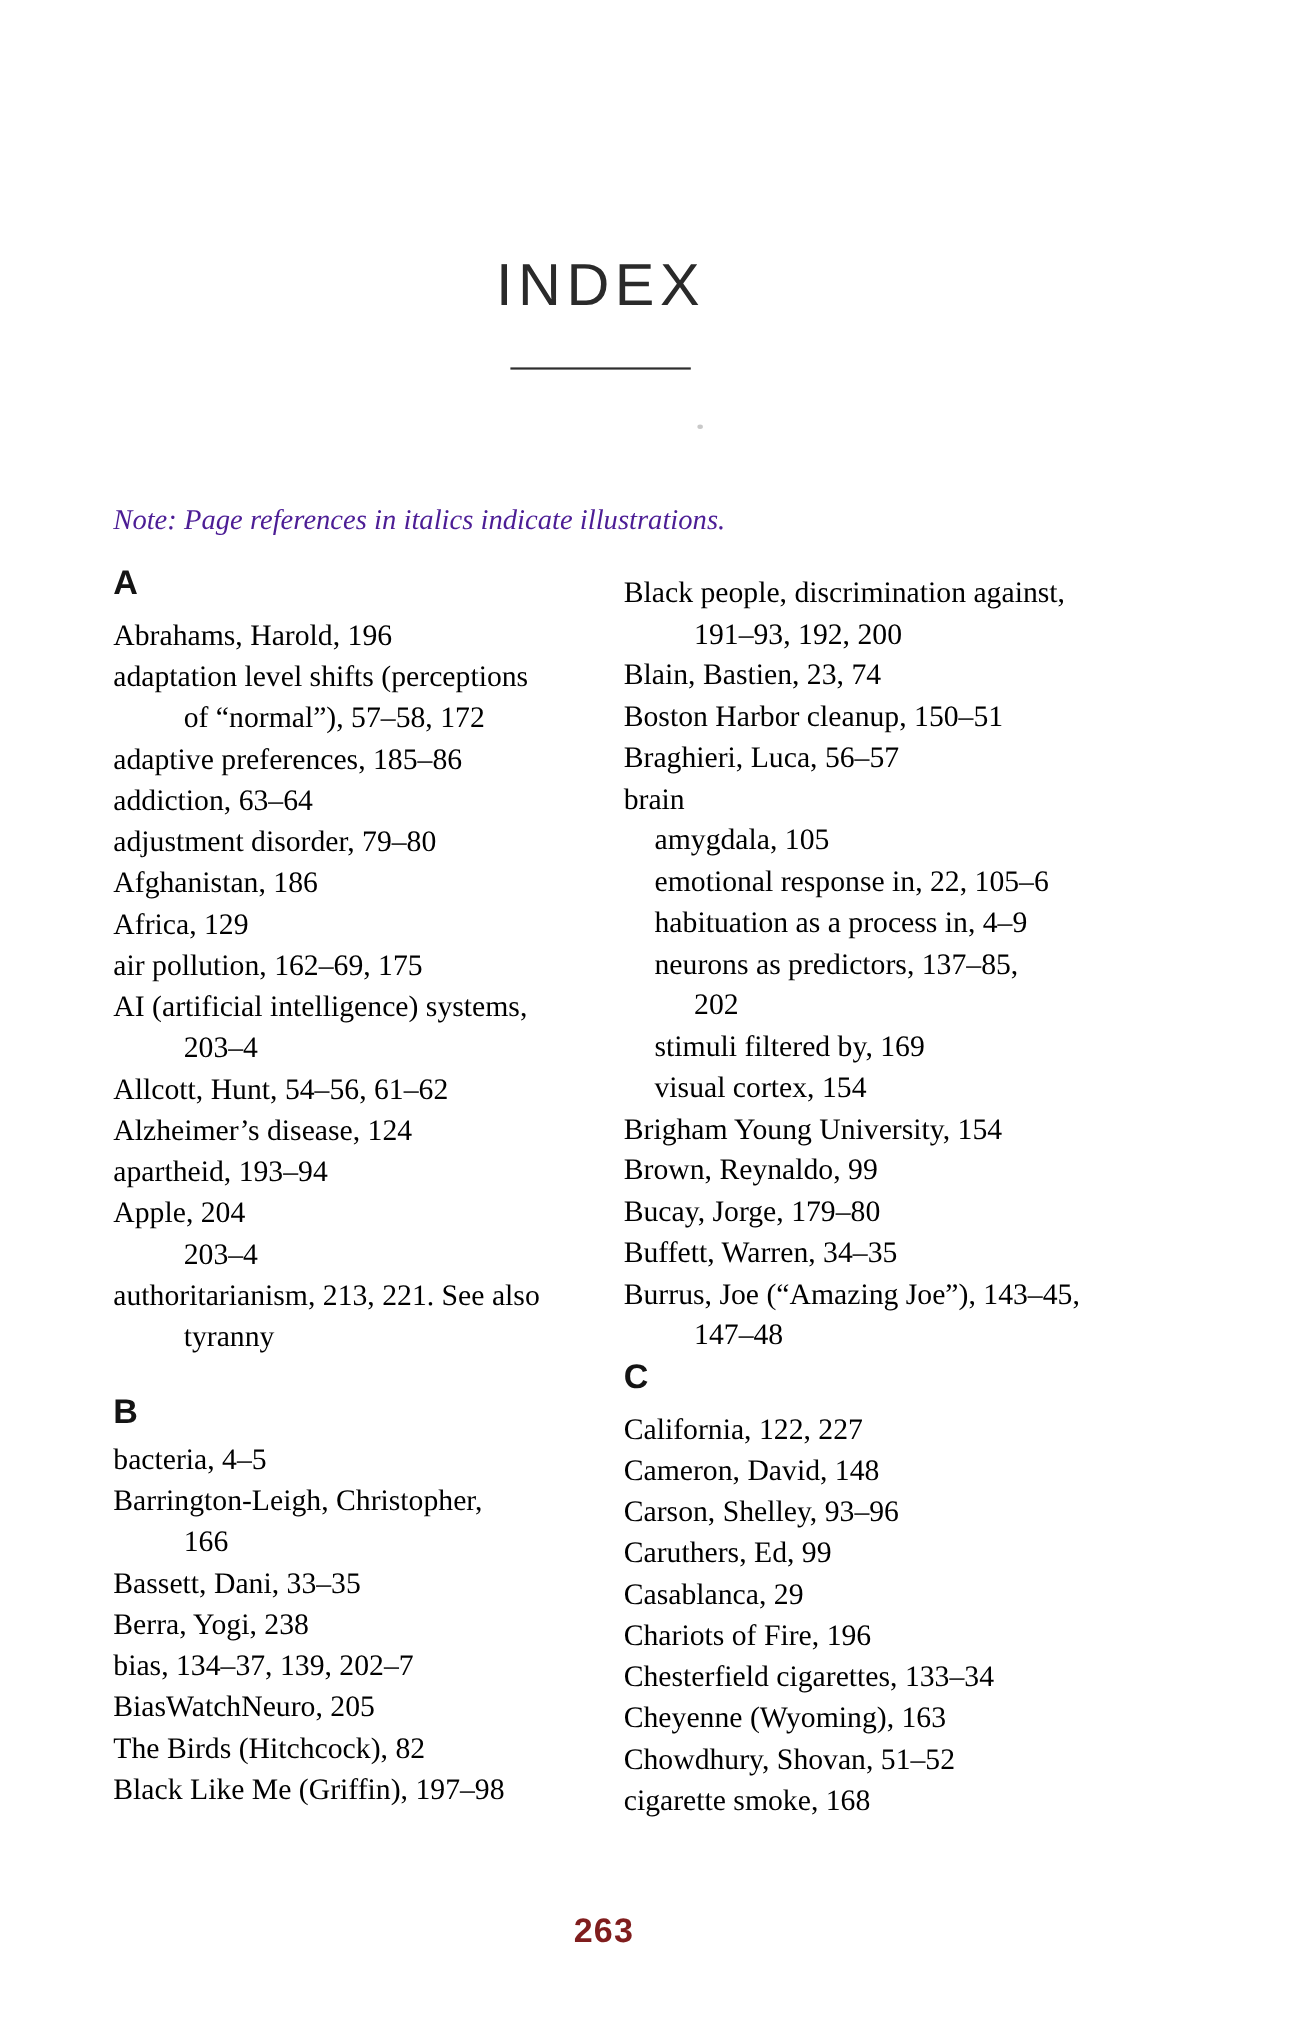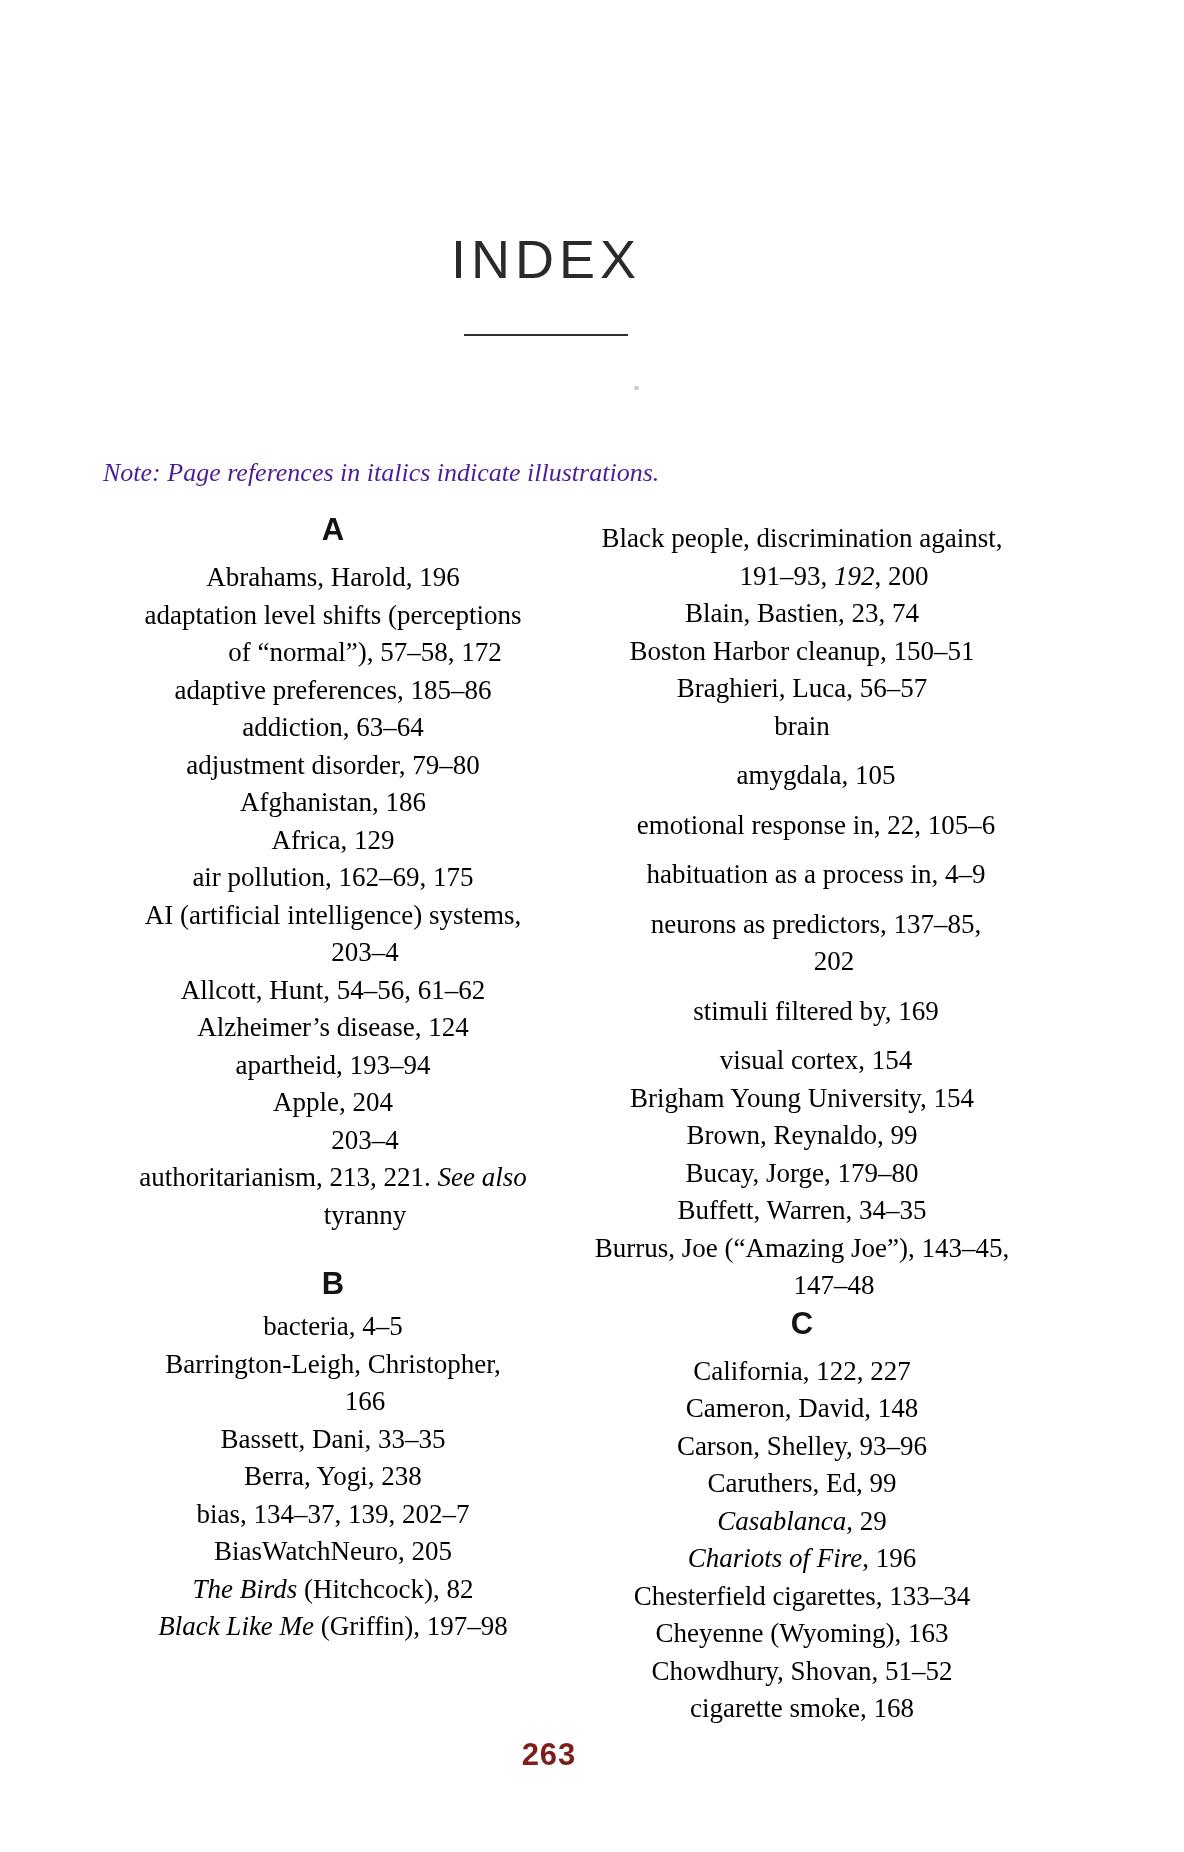--- a/index.html
+++ b/index.html
@@ -8,21 +8,20 @@
     background: #ffffff;
   }
   .page {
     position: relative;
     width: 1184px;
     height: 1852px;
     background: #ffffff;
     overflow: hidden;
     font-family: "Liberation Serif", serif;
     color: #1a1a1a;
-    text-align: center;
   }
   .title {
     position: absolute;
     top: 228px;
     left: 546px;
     transform: translateX(-50%);
     font-family: "Liberation Sans", sans-serif;
     font-weight: 400;
     font-size: 54px;
     letter-spacing: 5px;
@@ -51,23 +50,23 @@
     white-space: nowrap;
   }
   .column-left  { top: 511px; left: 103px; width: 460px; }
   .column-right { top: 520px; left: 567px; width: 470px; }
   .entry {
     font-size: 27px;
     line-height: 37.5px;
     height: 37.5px;
     color: #000000;
   }
-  .entry .it { font-style: italic; }
+  .entry .it { }
   .indent-0 { padding-left: 0; }
-  .indent-1 { padding-left: 28px; margin-top: 12px; }
+  .indent-1 { padding-left: 28px; }
   .indent-2 { padding-left: 64px; }
   .heading {
     font-family: "Liberation Sans", sans-serif;
     font-weight: bold;
     font-size: 31px;
     line-height: 34px;
     height: 46px;
     padding-top: 2px;
     color: #141414;
   }

